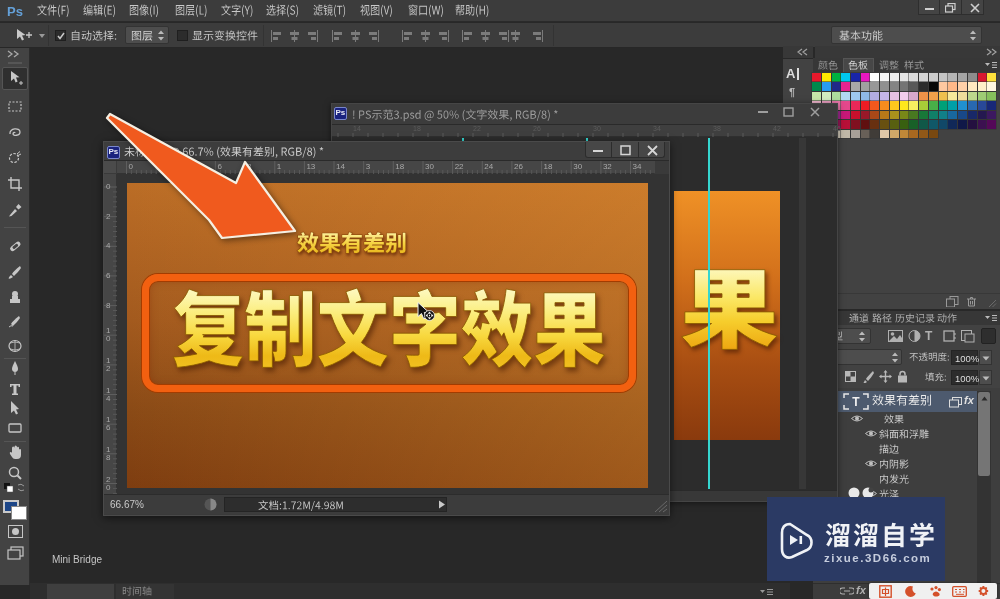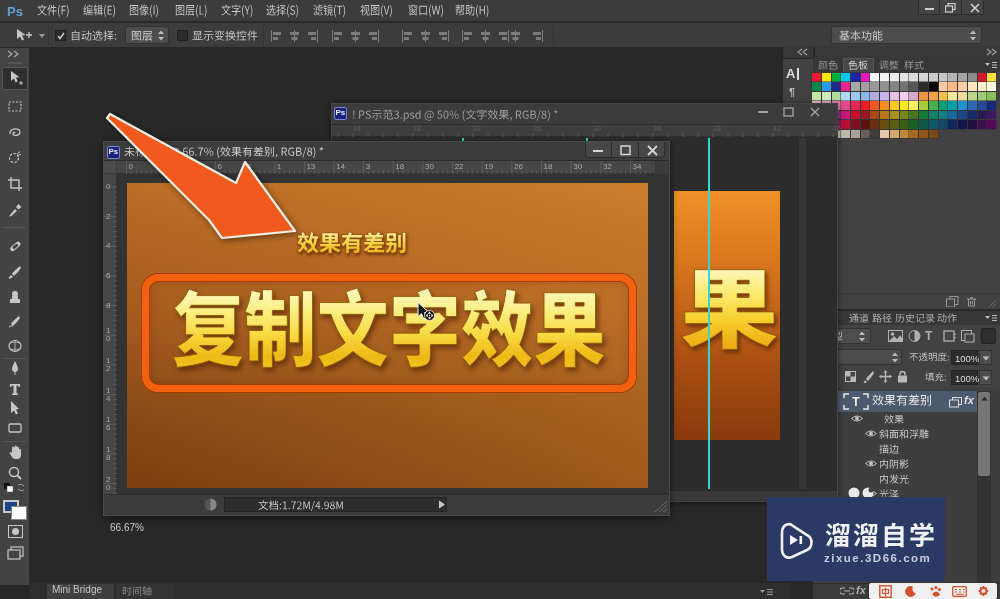--- a/index.html
+++ b/index.html
@@ -827,21 +827,21 @@
 <div style="position:absolute;left:187.8px;top:162px;font:normal 8px 'Liberation Sans',sans-serif;color:#a9a9a9;white-space:nowrap;letter-spacing:normal;">4</div>
 <div style="position:absolute;left:217.45px;top:162px;font:normal 8px 'Liberation Sans',sans-serif;color:#a9a9a9;white-space:nowrap;letter-spacing:normal;">6</div>
 <div style="position:absolute;left:247.1px;top:162px;font:normal 8px 'Liberation Sans',sans-serif;color:#a9a9a9;white-space:nowrap;letter-spacing:normal;">8</div>
 <div style="position:absolute;left:276.75px;top:162px;font:normal 8px 'Liberation Sans',sans-serif;color:#a9a9a9;white-space:nowrap;letter-spacing:normal;">1</div>
 <div style="position:absolute;left:306.4px;top:162px;font:normal 8px 'Liberation Sans',sans-serif;color:#a9a9a9;white-space:nowrap;letter-spacing:normal;">13</div>
 <div style="position:absolute;left:336.04999999999995px;top:162px;font:normal 8px 'Liberation Sans',sans-serif;color:#a9a9a9;white-space:nowrap;letter-spacing:normal;">14</div>
 <div style="position:absolute;left:365.7px;top:162px;font:normal 8px 'Liberation Sans',sans-serif;color:#a9a9a9;white-space:nowrap;letter-spacing:normal;">3</div>
 <div style="position:absolute;left:395.34999999999997px;top:162px;font:normal 8px 'Liberation Sans',sans-serif;color:#a9a9a9;white-space:nowrap;letter-spacing:normal;">18</div>
 <div style="position:absolute;left:425.0px;top:162px;font:normal 8px 'Liberation Sans',sans-serif;color:#a9a9a9;white-space:nowrap;letter-spacing:normal;">30</div>
 <div style="position:absolute;left:454.65px;top:162px;font:normal 8px 'Liberation Sans',sans-serif;color:#a9a9a9;white-space:nowrap;letter-spacing:normal;">22</div>
-<div style="position:absolute;left:484.29999999999995px;top:162px;font:normal 8px 'Liberation Sans',sans-serif;color:#a9a9a9;white-space:nowrap;letter-spacing:normal;">19</div>
+<div style="position:absolute;left:484.29999999999995px;top:162px;font:normal 8px 'Liberation Sans',sans-serif;color:#a9a9a9;white-space:nowrap;letter-spacing:normal;">24</div>
 <div style="position:absolute;left:513.95px;top:162px;font:normal 8px 'Liberation Sans',sans-serif;color:#a9a9a9;white-space:nowrap;letter-spacing:normal;">26</div>
 <div style="position:absolute;left:543.5999999999999px;top:162px;font:normal 8px 'Liberation Sans',sans-serif;color:#a9a9a9;white-space:nowrap;letter-spacing:normal;">18</div>
 <div style="position:absolute;left:573.25px;top:162px;font:normal 8px 'Liberation Sans',sans-serif;color:#a9a9a9;white-space:nowrap;letter-spacing:normal;">30</div>
 <div style="position:absolute;left:602.9px;top:162px;font:normal 8px 'Liberation Sans',sans-serif;color:#a9a9a9;white-space:nowrap;letter-spacing:normal;">32</div>
 <div style="position:absolute;left:632.55px;top:162px;font:normal 8px 'Liberation Sans',sans-serif;color:#a9a9a9;white-space:nowrap;letter-spacing:normal;">34</div>
 <div style="position:absolute;left:655px;top:161px;width:14px;height:13px;background:#3a3a3a;"></div>
 <div style="position:absolute;left:104px;top:174px;width:13px;height:320px;background:#464646;border-right:1px solid #333;"></div>
 <svg style="position:absolute;left:104px;top:174px" width="13" height="320">
     <path d="M0 13.0 H13" stroke="#5e5e5e"></path>
     <path d="M9 17.9 H13" stroke="#585858"></path>
@@ -950,21 +950,21 @@
         <stop offset="0.6" stop-color="#f8d83e"></stop>
         <stop offset="0.85" stop-color="#eeb917"></stop>
         <stop offset="1" stop-color="#f0c020"></stop>
       </linearGradient>
     </defs>
     <g transform="translate(0,76.6) scale(0.803,0.917)">
       <path d="M30.1 -38H64.3V-35.5H30.1ZM30.1 -48.1H64.3V-45.7H30.1ZM21 -77C17.3 -68.8 10.3 -61 2.9 -56.2C5.3 -54 9.5 -49 11.2 -46.5C13.2 -48 15.1 -49.6 17 -51.5V-27.2H26.3C21.1 -22.2 13.8 -17.6 6.7 -14.7C9.3 -12.8 13.6 -8.7 15.7 -6.5C18.4 -8 21.4 -9.8 24.4 -11.9C26.5 -9.8 28.8 -7.9 31.2 -6.2C22.2 -4.4 12.1 -3.3 1.7 -2.8C3.6 0.1 5.7 5.3 6.4 8.5C20.5 7.4 34.2 5.2 46.1 1.3C56.2 4.9 68 6.8 81.4 7.6C82.8 4.2 85.8 -0.9 88.3 -3.6C78.7 -3.8 69.8 -4.5 61.7 -5.8C68.2 -9.5 73.6 -14.3 77.7 -20.2L69.6 -25.1L67.6 -24.6H38.8L40.3 -26.4L38.1 -27.2H78.1V-56.5H21.8L24.1 -59.3H84V-69.8H31L32.8 -73.3ZM56.6 -15.3C53.3 -13.2 49.3 -11.4 45 -9.9C40.9 -11.3 37.3 -13.1 34.2 -15.3Z M146.2 -69.9V-18.4H158.3V-69.9ZM162.4 -75.1V-6.2C162.4 -4.8 161.9 -4.3 160.5 -4.3C158.9 -4.3 154.4 -4.3 150.1 -4.5C151.7 -0.8 153.5 5 154 8.5C161.1 8.5 166.5 8.1 170.2 6C173.8 3.9 175 0.4 175 -6.1V-75.1ZM125 -9V-20.2H130.3V-9.9C130.3 -9.1 130.1 -8.9 129.3 -8.9ZM98.7 -75.5C97.3 -67 94.4 -57.9 90.9 -52.2C93.2 -51.4 97.1 -49.9 100 -48.5H92.9V-36.7H112.6V-31.8H96V1.4H107.6V-20.2H112.6V8.5H125V-8.8C126.4 -5.8 127.7 -1.2 128 2C132.2 2.1 135.6 1.9 138.5 0.1C141.4 -1.8 142 -4.9 142 -9.6V-31.8H125V-36.7H143.6V-48.5H125V-53.7H140V-65.5H125V-76.2H112.6V-65.5H108.9C109.6 -68 110.2 -70.6 110.7 -73.1ZM112.6 -48.5H102.8C103.5 -50 104.3 -51.8 105 -53.7H112.6Z M216.5 -74C218.2 -70.4 219.9 -65.8 220.8 -62.2H183.7V-49.4H197.9C202.6 -37.3 208.3 -26.9 215.8 -18.3C206.8 -11.6 195.5 -6.9 181.7 -3.9C184.2 -0.8 188.2 5.3 189.6 8.5C203.8 4.5 215.7 -1.2 225.5 -8.9C234.8 -1.4 246.1 4.1 259.9 7.7C261.9 4.1 265.8 -1.6 268.7 -4.5C255.7 -7.4 244.8 -12.2 235.8 -18.6C243.2 -27 248.9 -37.2 253.2 -49.4H266.8V-62.2H229L236.2 -64.4C235.3 -68.2 232.8 -73.9 230.6 -78.1ZM225.8 -27.4C219.8 -33.8 215 -41.1 211.5 -49.4H238.4C235.3 -40.8 231.1 -33.5 225.8 -27.4Z M307.8 -33.1V-28.8H275.3V-16.4H307.8V-6.4C307.8 -5.1 307.3 -4.8 305.4 -4.8C303.5 -4.8 296.1 -4.8 291 -5C293.1 -1.5 295.7 4.4 296.6 8.4C303.9 8.4 310.2 8.2 315.2 6.2C320.3 4.2 321.8 0.7 321.8 -5.9V-16.4H354.8V-28.8H321.8V-29.2C329.3 -33.8 335.9 -39.4 341.1 -44.7L332.4 -51.6L329.3 -50.9H291.1V-38.8H316.3C313.6 -36.6 310.7 -34.6 307.8 -33.1ZM305.4 -73.8C306.4 -72.4 307.4 -70.6 308.2 -68.9H275.4V-47H288.3V-56.6H340.8V-47H354.4V-68.9H323.7C322.6 -71.7 320.7 -75.1 318.6 -77.7Z M376.9 -73.6C378.4 -71 379.8 -67.7 380.6 -64.9H363.6V-53.3H372.1C369.4 -46.2 365 -38.6 360.8 -33.7C363.3 -31.8 367.6 -27.5 369.5 -25.4L371.9 -28.8C374.2 -26.3 376.7 -23.6 379.1 -20.8C374.9 -13 369 -6.8 361.5 -2.6C364.1 -0.4 368.6 4.5 370.2 7C377 2.5 382.7 -3.5 387.3 -10.7C390.2 -6.8 392.8 -3.1 394.4 -0.1L404.8 -8.3C402.3 -12.5 398.2 -17.7 393.6 -22.9C395 -26.5 396.3 -30.1 397.4 -34.1C397.8 -32.9 398.2 -31.9 398.5 -30.9L404 -33.9C406.3 -31.1 409.1 -27.1 410.3 -25C411.4 -26.4 412.4 -27.8 413.4 -29.2C415 -24.7 416.8 -20.3 418.9 -16.2C413.8 -9.4 407.1 -4.1 398.1 -0.4C400.8 1.8 405.4 6.8 407.1 9.1C414.5 5.4 420.7 0.7 425.6 -5C429.6 0.4 434.2 5.1 439.6 8.8C441.6 5.5 445.7 0.7 448.6 -1.7C442.6 -5.3 437.4 -10.3 433.1 -16.4C437.9 -25.4 441 -36.4 442.9 -49.5H446.7V-61.6H425.7C426.7 -66 427.5 -70.6 428.2 -75.1L416.1 -77C414.4 -63.8 411.5 -51.1 406.4 -41.9C404.4 -45.5 401.6 -49.7 398.8 -53.3H407.8V-64.9H386.7L393 -67.2C392.2 -70.1 390.2 -74.2 388.3 -77.4ZM387.7 -50.2C390.2 -46.9 392.9 -42.8 395 -39L386.1 -40.5C385.6 -37.9 384.9 -35.4 384.2 -32.9L379.9 -37.4L375 -33.8C378.3 -39.1 381.4 -45.3 383.7 -50.9L376 -53.3H393.4ZM422.5 -49.5H430.4C429.4 -42 427.9 -35.3 425.7 -29.4C423.6 -34.1 421.9 -39.1 420.6 -44.1Z M463.3 -72.9V-33.8H488.3V-29.8H454.4V-17.9H478.9C471.5 -12.2 461.4 -7.3 451.4 -4.4C454.3 -1.7 458.3 3.3 460.3 6.5C470.4 2.8 480.4 -3.4 488.3 -10.8V8.5H502.3V-11.3C510.2 -4 520 2.1 529.8 5.8C531.8 2.5 535.8 -2.6 538.6 -5.2C529.1 -7.9 519.3 -12.6 511.9 -17.9H535.9V-29.8H502.3V-33.8H527.5V-72.9ZM477 -48.4H488.3V-44.6H477ZM502.3 -48.4H513.1V-44.6H502.3ZM477 -62.1H488.3V-58.4H477ZM502.3 -62.1H513.1V-58.4H502.3Z" fill="url(#gt)" stroke="#8a5a00" stroke-width="1" filter="drop-shadow(3px 4px 3px rgba(70,25,0,0.55))"></path>
     </g>
   </svg>
 <div style="position:absolute;left:104px;top:494px;width:565px;height:20px;background:#3c3c3c;border-top:1px solid #2c2c2c;"></div>
-<div style="position:absolute;left:110px;top:522px;font:normal 10px 'Liberation Sans',sans-serif;color:#c9c9c9;white-space:nowrap;letter-spacing:normal;">66.67%</div>
+<div style="position:absolute;left:110px;top:499px;font:normal 10px 'Liberation Sans',sans-serif;color:#c9c9c9;white-space:nowrap;letter-spacing:normal;">66.67%</div>
 <svg style="position:absolute;left:204px;top:498px" width="13" height="13">
     <circle cx="6.5" cy="6.5" r="6" fill="#555"></circle>
     <path d="M6.5 0.5 A6 6 0 0 1 6.5 12.5 Z" fill="#888"></path>
   </svg>
 <div style="position:absolute;left:224px;top:497px;width:223px;height:15px;background:#2d2d2d;border:1px solid #242424;"></div>
 <div style="position:absolute;left:258px;top:499.8px;line-height:0;"><svg width="88" height="13" viewBox="0 0 88 13" style="overflow:visible">
       <g transform="translate(0,9.2)">
         <path d="M4.4 -8.6C4.8 -8.1 5.1 -7.4 5.2 -7L6.1 -7.3C5.9 -7.7 5.6 -8.4 5.3 -8.9ZM0.5 -7V-6.2H2.2C2.8 -4.6 3.6 -3.2 4.7 -2.1C3.5 -1.1 2.1 -0.4 0.4 0.1C0.5 0.3 0.8 0.6 0.9 0.8C2.6 0.3 4.1 -0.5 5.3 -1.5C6.5 -0.5 7.9 0.3 9.6 0.8C9.7 0.5 10 0.2 10.2 0C8.5 -0.4 7 -1.1 5.9 -2.1C6.9 -3.2 7.7 -4.5 8.4 -6.2H10V-7ZM5.3 -2.7C4.3 -3.7 3.5 -4.9 3 -6.2H7.5C6.9 -4.8 6.2 -3.6 5.3 -2.7Z M19.4 -8.1C19.2 -7.4 18.8 -6.3 18.4 -5.6L19 -5.4C19.4 -6 19.9 -7.1 20.2 -7.9ZM14.7 -7.9C15 -7.1 15.4 -6.1 15.6 -5.5L16.3 -5.7C16.1 -6.4 15.7 -7.4 15.3 -8.1ZM12.5 -8.8V-6.6H11V-5.8H12.4C12.1 -4.4 11.4 -2.7 10.8 -1.8C10.9 -1.7 11.1 -1.3 11.2 -1.1C11.7 -1.8 12.2 -3 12.5 -4.2V0.8H13.3V-4.5C13.6 -3.9 14 -3.3 14.1 -2.9L14.6 -3.5C14.4 -3.8 13.6 -5.1 13.3 -5.4V-5.8H14.6V-6.6H13.3V-8.8ZM14.4 -0.7V0.1H19.3V0.7H20.1V-4.9H17.8V-8.8H17V-4.9H14.6V-4.2H19.3V-2.8H14.7V-2.1H19.3V-0.7Z M22.5 -4.1C22.8 -4.1 23.2 -4.4 23.2 -4.8C23.2 -5.3 22.8 -5.6 22.5 -5.6C22.1 -5.6 21.8 -5.3 21.8 -4.8C21.8 -4.4 22.1 -4.1 22.5 -4.1ZM22.5 0.1C22.8 0.1 23.2 -0.2 23.2 -0.6C23.2 -1 22.8 -1.3 22.5 -1.3C22.1 -1.3 21.8 -1 21.8 -0.6C21.8 -0.2 22.1 0.1 22.5 0.1Z M24.8 0H29.1V-0.8H27.5V-7.7H26.8C26.4 -7.5 25.9 -7.3 25.2 -7.2V-6.5H26.6V-0.8H24.8Z M31.2 0.1C31.6 0.1 31.9 -0.2 31.9 -0.6C31.9 -1 31.6 -1.3 31.2 -1.3C30.8 -1.3 30.5 -1 30.5 -0.6C30.5 -0.2 30.8 0.1 31.2 0.1Z M34.7 0H35.7C35.9 -3 36.2 -4.8 38 -7.1V-7.7H33.2V-6.9H36.9C35.4 -4.8 34.9 -2.9 34.7 0Z M39 0H43.8V-0.8H41.7C41.3 -0.8 40.8 -0.8 40.4 -0.8C42.2 -2.5 43.4 -4 43.4 -5.6C43.4 -6.9 42.6 -7.8 41.2 -7.8C40.2 -7.8 39.5 -7.4 38.9 -6.7L39.5 -6.2C39.9 -6.7 40.4 -7.1 41.1 -7.1C42 -7.1 42.5 -6.4 42.5 -5.5C42.5 -4.2 41.4 -2.7 39 -0.6Z M45.4 0H46.3V-4.3C46.3 -4.9 46.2 -5.9 46.1 -6.5H46.2L46.8 -4.8L48.2 -0.8H48.9L50.3 -4.8L51 -6.5H51C51 -5.9 50.9 -4.9 50.9 -4.3V0H51.8V-7.7H50.6L49.2 -3.6C49 -3.1 48.8 -2.5 48.6 -2H48.6C48.4 -2.5 48.2 -3.1 48 -3.6L46.5 -7.7H45.4Z M53 1.9H53.7L56.8 -8.3H56.1Z M60.5 0H61.4V-2.1H62.5V-2.9H61.4V-7.7H60.4L57.2 -2.8V-2.1H60.5ZM60.5 -2.9H58.2L59.9 -5.5C60.1 -5.9 60.4 -6.3 60.5 -6.6H60.6C60.6 -6.3 60.5 -5.6 60.5 -5.2Z M64.2 0.1C64.6 0.1 64.9 -0.2 64.9 -0.6C64.9 -1 64.6 -1.3 64.2 -1.3C63.9 -1.3 63.6 -1 63.6 -0.6C63.6 -0.2 63.9 0.1 64.2 0.1Z M68.2 0.1C69.6 0.1 71 -1.1 71 -4.2C71 -6.6 69.9 -7.8 68.4 -7.8C67.2 -7.8 66.2 -6.8 66.2 -5.3C66.2 -3.7 67 -2.9 68.3 -2.9C68.9 -2.9 69.6 -3.3 70.1 -3.9C70 -1.5 69.1 -0.7 68.1 -0.7C67.6 -0.7 67.2 -0.9 66.8 -1.2L66.3 -0.7C66.7 -0.2 67.3 0.1 68.2 0.1ZM70.1 -4.7C69.5 -3.9 69 -3.6 68.4 -3.6C67.5 -3.6 67.1 -4.3 67.1 -5.3C67.1 -6.4 67.6 -7.1 68.4 -7.1C69.4 -7.1 70 -6.2 70.1 -4.7Z M74.5 0.1C75.9 0.1 76.9 -0.7 76.9 -1.8C76.9 -2.9 76.3 -3.5 75.6 -3.9V-3.9C76 -4.3 76.6 -5 76.6 -5.8C76.6 -7 75.8 -7.8 74.5 -7.8C73.3 -7.8 72.4 -7 72.4 -5.9C72.4 -5.1 72.9 -4.5 73.4 -4.1V-4C72.7 -3.7 72 -2.9 72 -1.9C72 -0.7 73 0.1 74.5 0.1ZM75 -4.2C74.1 -4.5 73.3 -4.9 73.3 -5.9C73.3 -6.6 73.8 -7.1 74.5 -7.1C75.3 -7.1 75.8 -6.5 75.8 -5.7C75.8 -5.2 75.5 -4.6 75 -4.2ZM74.5 -0.6C73.6 -0.6 72.9 -1.2 72.9 -2C72.9 -2.7 73.3 -3.3 73.9 -3.7C75 -3.3 76 -2.9 76 -1.9C76 -1.1 75.4 -0.6 74.5 -0.6Z M78.4 0H79.3V-4.3C79.3 -4.9 79.2 -5.9 79.2 -6.5H79.2L79.8 -4.8L81.3 -0.8H81.9L83.4 -4.8L84 -6.5H84.1C84 -5.9 83.9 -4.9 83.9 -4.3V0H84.8V-7.7H83.7L82.2 -3.6C82 -3.1 81.9 -2.5 81.7 -2H81.6C81.4 -2.5 81.3 -3.1 81.1 -3.6L79.6 -7.7H78.4Z" fill="#c9c9c9"></path>
       </g>
     </svg></div>
@@ -989,21 +989,21 @@
     <rect x="23.5" y="15" width="2.6" height="8" fill="#f0f2f6"></rect>
   </svg>
 <div style="position:absolute;left:825px;top:522.1px;line-height:0;"><svg width="114" height="31" viewBox="0 0 114 31" style="overflow:visible">
       <g transform="translate(0,22.9)">
         <path d="M2 -19.8C3.3 -18.7 4.9 -17.1 5.6 -16L7.8 -17.9C7 -18.9 5.4 -20.4 4.1 -21.5ZM0.7 -12.9C2 -11.8 3.6 -10.3 4.4 -9.3L6.5 -11.2C5.7 -12.2 4 -13.6 2.7 -14.6ZM1.2 -0.2 3.9 1.7C5.2 -0.7 6.5 -3.5 7.6 -6.1L5.3 -7.9C4 -5.1 2.4 -2 1.2 -0.2ZM11.9 -2.6H14.8V-1H11.9ZM20.4 -2.6V-1H17.5V-2.6ZM11.9 -4.9V-6.5H14.8V-4.9ZM20.4 -4.9H17.5V-6.5H20.4ZM21.7 -18.4C21.6 -14.5 21.4 -13.1 21.2 -12.6C21 -12.4 20.7 -12.3 20.5 -12.3C20.1 -12.3 19.6 -12.3 18.9 -12.4C19.6 -14.5 19.9 -16.7 19.9 -18.4ZM15.4 -20.9V-18.4H17.3C17.3 -16.2 16.9 -13 14.9 -10.5C15.6 -10.2 16.8 -9.7 17.4 -9.4C18 -10.2 18.5 -11.1 18.8 -12.1C19.2 -11.4 19.4 -10.5 19.4 -9.8C20.4 -9.8 21.3 -9.8 21.9 -9.9C22.6 -10 23 -10.2 23.5 -10.8C24.1 -11.6 24.3 -14 24.4 -19.8C24.4 -20.2 24.5 -20.9 24.5 -20.9ZM9.2 -9V2.3H11.9V1.5H20.4V2.2H23.3V-9ZM8.4 -9.5V-9.5C8.9 -10 9.6 -10.4 13.5 -12.3L13.8 -11.2L16 -12.4C15.7 -13.7 14.7 -16 13.9 -17.7L11.8 -16.7L12.7 -14.6L10.8 -13.8V-18.5C12.3 -18.8 13.9 -19.3 15.3 -19.8L13.5 -22.1C12.1 -21.4 9.9 -20.7 8 -20.3V-14.2C8 -12.8 7.5 -12 7 -11.5C7.4 -11.1 8.2 -10.1 8.4 -9.5Z M30 -19.8C31.3 -18.7 32.9 -17.1 33.6 -16L35.8 -17.9C35 -18.9 33.4 -20.4 32.1 -21.5ZM28.7 -12.9C30 -11.8 31.6 -10.3 32.4 -9.3L34.5 -11.2C33.7 -12.2 32 -13.6 30.7 -14.6ZM29.2 -0.2 31.9 1.7C33.2 -0.7 34.5 -3.5 35.6 -6.1L33.3 -7.9C32 -5.1 30.4 -2 29.2 -0.2ZM39.9 -2.6H42.8V-1H39.9ZM48.4 -2.6V-1H45.5V-2.6ZM39.9 -4.9V-6.5H42.8V-4.9ZM48.4 -4.9H45.5V-6.5H48.4ZM49.7 -18.4C49.6 -14.5 49.4 -13.1 49.2 -12.6C49 -12.4 48.7 -12.3 48.5 -12.3C48.1 -12.3 47.6 -12.3 46.9 -12.4C47.6 -14.5 47.9 -16.7 47.9 -18.4ZM43.4 -20.9V-18.4H45.3C45.3 -16.2 44.9 -13 42.9 -10.5C43.6 -10.2 44.8 -9.7 45.4 -9.4C46 -10.2 46.5 -11.1 46.8 -12.1C47.2 -11.4 47.4 -10.5 47.4 -9.8C48.4 -9.8 49.3 -9.8 49.9 -9.9C50.6 -10 51 -10.2 51.5 -10.8C52.1 -11.6 52.3 -14 52.4 -19.8C52.4 -20.2 52.5 -20.9 52.5 -20.9ZM37.2 -9V2.3H39.9V1.5H48.4V2.2H51.3V-9ZM36.4 -9.5V-9.5C36.9 -10 37.6 -10.4 41.5 -12.3L41.8 -11.2L44 -12.4C43.7 -13.7 42.7 -16 41.9 -17.7L39.8 -16.7L40.7 -14.6L38.8 -13.8V-18.5C40.3 -18.8 41.9 -19.3 43.3 -19.8L41.5 -22.1C40.1 -21.4 37.9 -20.7 36 -20.3V-14.2C36 -12.8 35.5 -12 35 -11.5C35.4 -11.1 36.2 -10.1 36.4 -9.5Z M62.9 -10.2H75.3V-7.5H62.9ZM62.9 -13.1V-15.7H75.3V-13.1ZM62.9 -4.6H75.3V-1.9H62.9ZM67.1 -22.1C67 -21.1 66.7 -19.8 66.4 -18.7H59.7V2.3H62.9V1H75.3V2.3H78.6V-18.7H69.7C70.1 -19.6 70.5 -20.7 70.9 -21.7Z M95.3 -9V-7.4H85.4V-4.5H95.3V-1.2C95.3 -0.9 95.2 -0.8 94.7 -0.8C94.1 -0.7 92.2 -0.7 90.6 -0.8C91 0 91.6 1.3 91.8 2.2C94 2.2 95.7 2.2 96.9 1.7C98.1 1.3 98.5 0.5 98.5 -1.1V-4.5H108.7V-7.4H98.5V-7.9C100.8 -8.9 102.9 -10.3 104.5 -11.8L102.5 -13.4L101.8 -13.2H90.1V-10.5H98.3C97.4 -9.9 96.3 -9.4 95.3 -9ZM94.6 -21.3C95.3 -20.3 96 -19 96.3 -18H91.9L92.9 -18.4C92.5 -19.4 91.5 -20.8 90.6 -21.8L87.9 -20.7C88.5 -19.9 89.3 -18.8 89.7 -18H85.7V-12.2H88.7V-15.2H105.3V-12.2H108.4V-18H104.6C105.3 -18.9 106.1 -19.9 106.8 -20.9L103.6 -21.9C103 -20.7 102.1 -19.2 101.3 -18H97.9L99.4 -18.6C99.1 -19.6 98.2 -21.2 97.4 -22.3Z" fill="#f0f2f6"></path>
       </g>
     </svg></div>
 <div style="position:absolute;left:824px;top:552px;font:bold 11.5px 'Liberation Sans',sans-serif;color:#c6cddd;white-space:nowrap;letter-spacing:1.5px;">zixue.3D66.com</div>
 <div style="position:absolute;left:30px;top:583px;width:760px;height:16px;background:#2e2e2e;"></div>
 <div style="position:absolute;left:47px;top:584px;width:67px;height:15px;background:#3f3f3f;"></div>
-<div style="position:absolute;left:52px;top:584px;font:normal 10px 'Liberation Sans',sans-serif;color:#c6c6c6;white-space:nowrap;letter-spacing:normal;">Mini Bridge</div>
+<div style="position:absolute;left:52px;top:554px;font:normal 10px 'Liberation Sans',sans-serif;color:#c6c6c6;white-space:nowrap;letter-spacing:normal;">Mini Bridge</div>
 <div style="position:absolute;left:116px;top:584px;width:58px;height:15px;background:#343434;"></div>
 <div style="position:absolute;left:122px;top:586.2px;line-height:0;"><svg width="32" height="12" viewBox="0 0 32 12" style="overflow:visible">
       <g transform="translate(0,8.8)">
         <path d="M4.7 -4.5C5.3 -3.8 6 -2.7 6.3 -2.1L6.9 -2.5C6.6 -3.1 5.9 -4.1 5.4 -4.9ZM3.2 -4V-1.7H1.5V-4ZM3.2 -4.7H1.5V-6.9H3.2ZM0.8 -7.6V-0.2H1.5V-1.1H3.9V-7.6ZM7.6 -8.3V-6.4H4.4V-5.7H7.6V-0.3C7.6 -0.1 7.6 -0.1 7.4 -0.1C7.1 -0 6.4 -0 5.6 -0.1C5.7 0.1 5.9 0.5 5.9 0.7C6.9 0.7 7.5 0.7 7.9 0.6C8.3 0.4 8.4 0.2 8.4 -0.3V-5.7H9.6V-6.4H8.4V-8.3Z M10.9 -6.2V0.8H11.7V-6.2ZM11.1 -7.9C11.5 -7.5 12 -6.8 12.3 -6.4L12.9 -6.8C12.7 -7.3 12.1 -7.9 11.6 -8.3ZM13.8 -3H16.2V-1.6H13.8ZM13.8 -4.9H16.2V-3.6H13.8ZM13.1 -5.5V-1H16.9V-5.5ZM13.5 -7.8V-7.1H18.4V-0.1C18.4 0 18.3 0.1 18.2 0.1C18.1 0.1 17.6 0.1 17.2 0.1C17.3 0.2 17.4 0.6 17.5 0.8C18.1 0.8 18.5 0.8 18.8 0.6C19 0.5 19.1 0.3 19.1 -0.1V-7.8Z M25.3 -2.8H26.6V-0.4H25.3ZM25.3 -3.4V-5.6H26.6V-3.4ZM28.6 -2.8V-0.4H27.3V-2.8ZM28.6 -3.4H27.3V-5.6H28.6ZM26.6 -8.4V-6.3H24.6V0.8H25.3V0.2H28.6V0.7H29.3V-6.3H27.4V-8.4ZM20.8 -3.3C20.9 -3.4 21.2 -3.5 21.6 -3.5H22.6V-2L20.4 -1.7L20.6 -0.9L22.6 -1.3V0.8H23.2V-1.5L24.3 -1.7L24.2 -2.3L23.2 -2.1V-3.5H24.2V-4.1H23.2V-5.7H22.6V-4.1H21.5C21.8 -4.8 22.1 -5.7 22.3 -6.5H24.2V-7.2H22.5C22.6 -7.6 22.7 -7.9 22.7 -8.2L22 -8.4C21.9 -8 21.9 -7.6 21.8 -7.2H20.5V-6.5H21.6C21.4 -5.7 21.2 -5 21.1 -4.8C20.9 -4.4 20.8 -4 20.6 -4C20.7 -3.8 20.8 -3.5 20.8 -3.3Z" fill="#8f8f8f"></path>
       </g>
     </svg></div>
 <svg style="position:absolute;left:760px;top:588px" width="14" height="9">
     <path d="M0 2 L5 2 L2.5 5 Z" fill="#999"></path>
     <path d="M7 1.5 h6 M7 4 h6 M7 6.5 h6" stroke="#999"></path>
   </svg>

